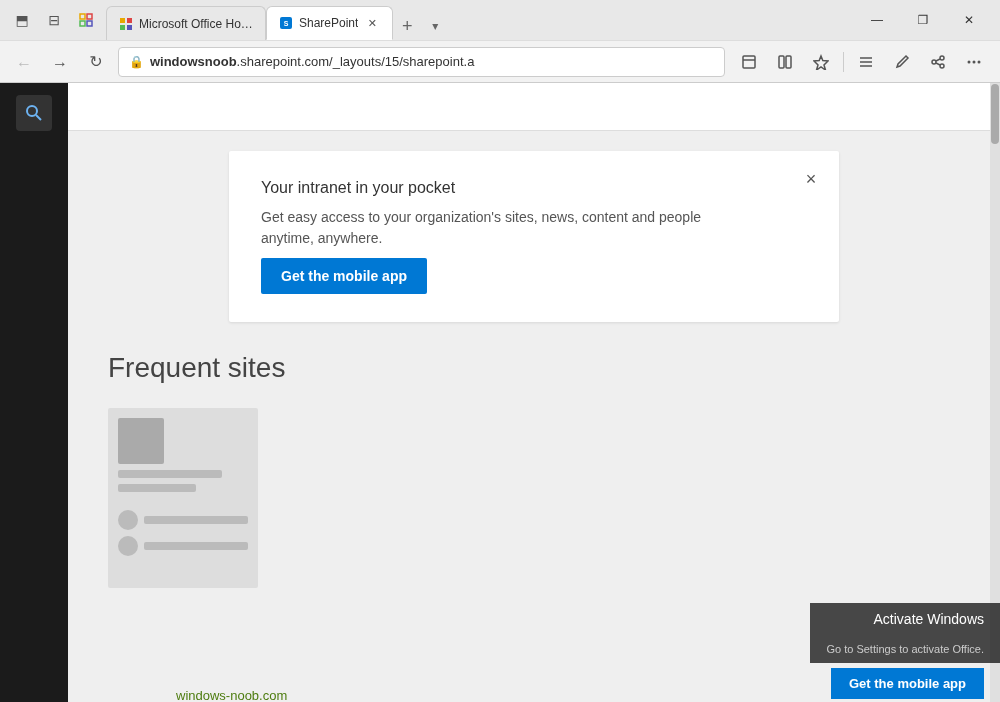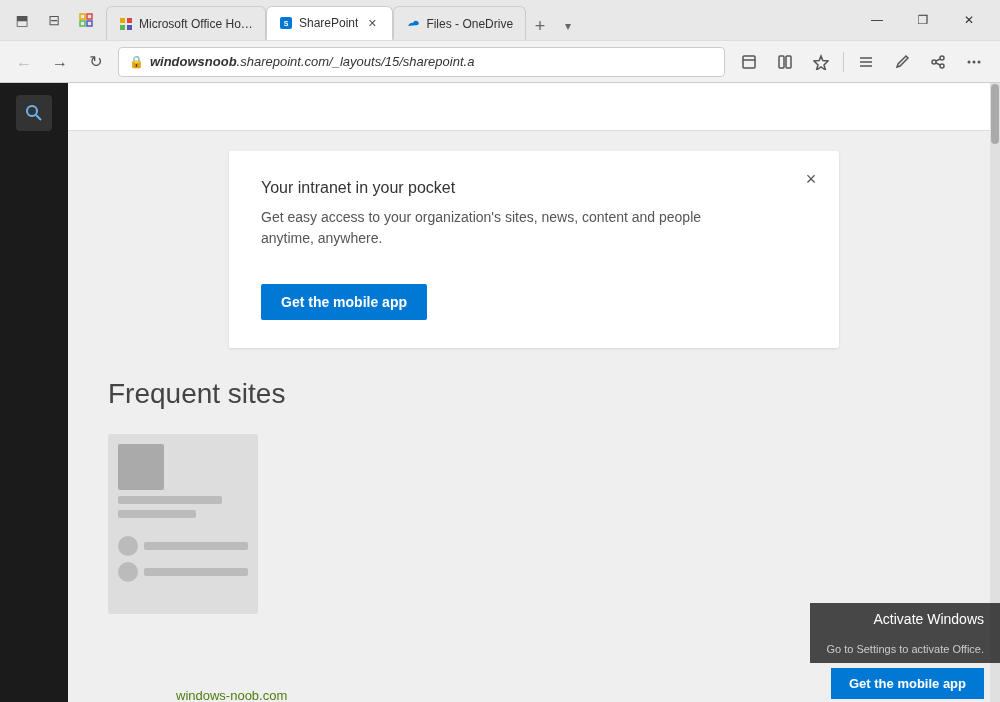--- a/index.html
+++ b/index.html
@@ -75,21 +75,21 @@
       width: 28px; height: 28px; border: none; background: transparent; cursor: pointer;
       font-size: 16px; color: #555; display: flex; align-items: center; justify-content: center;
       border-radius: 4px;
     }
     .nav-btn.disabled { color: #bbb; cursor: default; }
     .address-box {
       flex: 1; height: 30px; border: 1px solid #ccc; background: #fff;
       border-radius: 4px; display: flex; align-items: center; padding: 0 10px; gap: 6px;
     }
     .lock-icon { color: #666; font-size: 12px; }
-    .address-text { font-size: 13px; color: #333; flex: 1; font-style: italic; }
+    .address-text { font-size: 13px; color: #333; flex: 1; }
     .toolbar-icons {
       display: flex; align-items: center; gap: 4px;
     }
     .toolbar-btn {
       width: 32px; height: 32px; border: none; background: transparent; cursor: pointer;
       font-size: 16px; color: #555; display: flex; align-items: center; justify-content: center;
       border-radius: 4px;
     }
     .divider { width: 1px; height: 20px; background: #ccc; margin: 0 2px; }
 
@@ -159,21 +159,21 @@
     .promo-card-close {
       position: absolute; top: 14px; right: 14px;
       background: none; border: none; cursor: pointer;
       font-size: 18px; color: #555; width: 28px; height: 28px;
       display: flex; align-items: center; justify-content: center;
     }
     .promo-title {
       font-size: 16px; font-weight: 300; color: #333; margin-bottom: 10px;
     }
     .promo-desc {
-      font-size: 14px; color: #555; margin-bottom: 35px; line-height: 1.5;
+      font-size: 14px; color: #555; margin-bottom: 9px; line-height: 1.5;
       max-width: 480px;
     }
     .promo-btn {
       background: #0078d4; color: #fff; border: none; cursor: pointer;
       padding: 10px 20px; font-size: 14px; font-weight: 600; border-radius: 2px;
     }
 
     
     .section-title {
       font-size: 28px; font-weight: 300; color: #444; margin: 30px 40px 24px 40px;
@@ -288,28 +288,20 @@
         <span class="tab-icon sharepoint-icon">
           <svg width="14" height="14" viewBox="0 0 14 14">
             <rect x="1" y="1" width="12" height="12" rx="2" fill="#0078d4"></rect>
             <text x="7" y="10" text-anchor="middle" fill="white" font-size="7" font-weight="bold">S</text>
           </svg>
         </span>
         <span class="tab-title">SharePoint</span>
         <button class="tab-close">✕</button>
       </div>
 
-      <div class="tab">
-        <span class="tab-icon onedrive-icon">
-          <svg width="14" height="14" viewBox="0 0 14 14">
-            <path d="M2 9 Q4 5 7 6 Q8 3 11 4 Q14 5 12 8 Z" fill="#0078d4"></path>
-          </svg>
-        </span>
-        <span class="tab-title">Files - OneDrive</span>
-      </div>
 
       <button class="new-tab-btn">+</button>
       <button class="tab-overflow">▾</button>
     </div>
 
     <div class="window-controls">
       <button class="win-btn">—</button>
       <button class="win-btn">❐</button>
       <button class="win-btn close">✕</button>
     </div>

